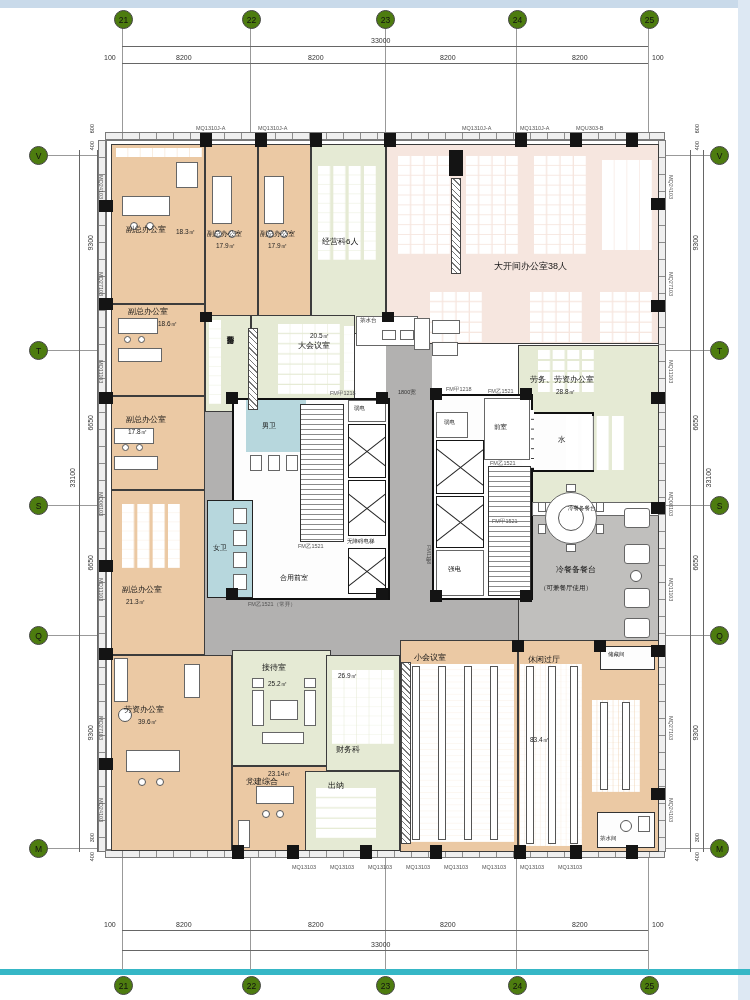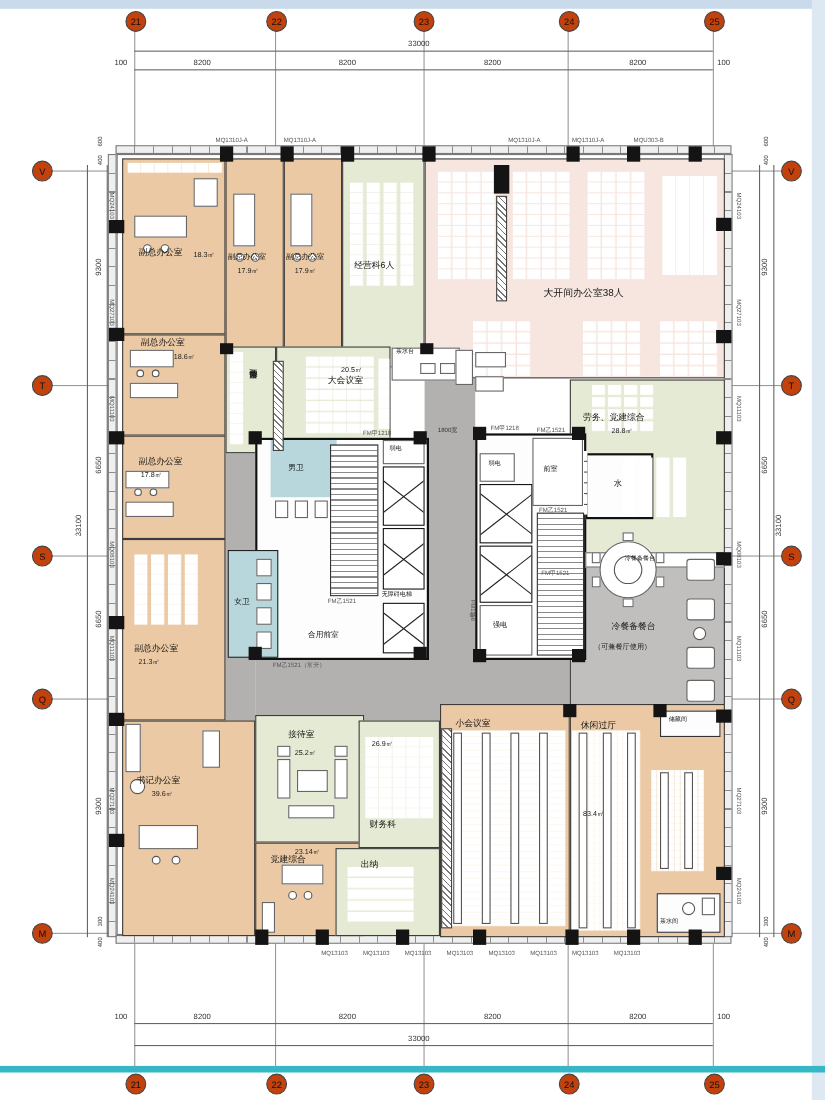--- a/index.html
+++ b/index.html
@@ -2,21 +2,21 @@
 <html><head>
 <meta charset="utf-8">
 <style>
   html,body{margin:0;padding:0;background:#fff}
   #stage{position:relative;width:750px;height:1000px;background:#fff;overflow:hidden;
          font-family:"Liberation Sans",sans-serif;color:#222}
   .abs{position:absolute}
   .band-top{left:0;top:0;width:750px;height:8px;background:#c9daea}
   .band-right{left:738px;top:0;width:12px;height:1000px;background:#dde8f3}
   .band-teal{left:0;top:969px;width:750px;height:6px;background:#36b7c6}
-  .bubble{width:17px;height:17px;border:1px solid #444;border-radius:50%;background:#c2410c;
+  .bubble{width:17px;height:17px;border:1px solid #444;border-radius:50%;background:#4d7c0f;
           display:flex;align-items:center;justify-content:center;font-size:8.5px;color:#111;z-index:9}
   .gl{background:#999}
   .dl{background:#666}
   .dim{font-size:7px;color:#333;white-space:nowrap;z-index:8}
   .vdim{writing-mode:vertical-rl;transform:rotate(180deg)}
   .mq{font-size:5.5px;color:#555;white-space:nowrap;z-index:8}
   .vmq{writing-mode:vertical-rl}
   .room{box-sizing:border-box;border:1.5px solid #3c3c3c}
   .peach{background:#ebc9a4}.green{background:#e5ead4}.pink{background:#f6e6df}
   .gray{background:#b2b1b0}.lgray{background:#c0bfbd}.blue{background:#b7d7dd}.white{background:#fdfdfd}
@@ -407,27 +407,27 @@
   <div class="abs ra" style="left:268px;top:242px">17.9㎡</div>
   <div class="abs rl" style="left:322px;top:238px">经营科6人</div>
   <div class="abs rl" style="left:494px;top:262px;font-size:9px">大开间办公室38人</div>
   <div class="abs rl" style="left:128px;top:308px">副总办公室</div>
   <div class="abs ra" style="left:158px;top:320px">18.6㎡</div>
   <div class="abs rl" style="left:126px;top:416px">副总办公室</div>
   <div class="abs ra" style="left:128px;top:428px">17.8㎡</div>
   <div class="abs rl vmq" style="left:226px;top:330px;font-size:7.5px">预留办公室</div>
   <div class="abs ra" style="left:310px;top:332px">20.5㎡</div>
   <div class="abs rl" style="left:298px;top:342px">大会议室</div>
-  <div class="abs rl" style="left:530px;top:376px">劳务、党建综合</div>
+  <div class="abs rl" style="left:530px;top:376px">劳务、劳资办公室</div>
   <div class="abs ra" style="left:556px;top:388px">28.8㎡</div>
   <div class="abs rl" style="left:122px;top:586px">副总办公室</div>
   <div class="abs ra" style="left:126px;top:598px">21.3㎡</div>
   <div class="abs rl" style="left:556px;top:566px">冷餐备餐台</div>
   <div class="abs ra" style="left:540px;top:584px">（可兼餐厅使用）</div>
-  <div class="abs rl" style="left:124px;top:706px">书记办公室</div>
+  <div class="abs rl" style="left:124px;top:706px">劳资办公室</div>
   <div class="abs ra" style="left:138px;top:718px">39.6㎡</div>
   <div class="abs rl" style="left:262px;top:664px">接待室</div>
   <div class="abs ra" style="left:268px;top:680px">25.2㎡</div>
   <div class="abs ra" style="left:268px;top:770px">23.14㎡</div>
   <div class="abs rl" style="left:246px;top:778px">党建综合</div>
   <div class="abs ra" style="left:338px;top:672px">26.9㎡</div>
   <div class="abs rl" style="left:336px;top:746px">财务科</div>
   <div class="abs rl" style="left:328px;top:782px">出纳</div>
   <div class="abs rl" style="left:414px;top:654px">小会议室</div>
   <div class="abs rl" style="left:528px;top:656px">休闲过厅</div>

